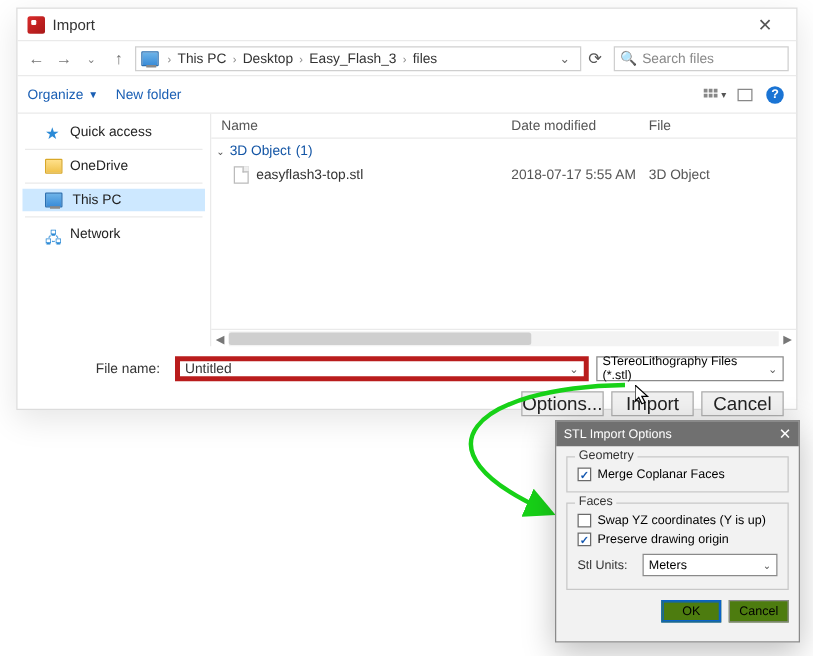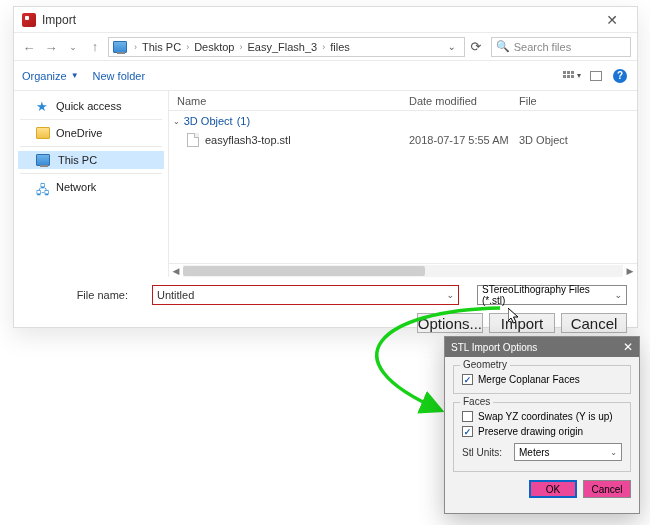--- a/index.html
+++ b/index.html
@@ -156,26 +156,26 @@
   .hscroll {
     position:absolute; left:0; right:0; bottom:0; height:14px;
     border-top:1px solid #eaeaea;
     display:flex; align-items:center;
   }
   .hscroll .arrow { width:14px; height:12px; display:flex; align-items:center; justify-content:center; color:#777; font-size:9px;}
   .hscroll .track { flex:1; height:12px; background:#f3f3f3; position:relative;}
   .hscroll .thumb { position:absolute; left:0; top:1px; width:55%; height:10px; background:#cfcfcf; border-radius:2px;}
 
   .fn-row {
-    display:flex; align-items:center; gap:18px;
+    display:flex; align-items:center; gap:6px;
     padding: 8px 10px 4px 10px;
   }
   .fn-row .lbl { width:110px; text-align:right; padding-right:6px; color:#333;}
   .fn-row .fn-select {
-    flex:1; height:20px; border:1px solid #b91c1c;
+    flex:1; height:20px; border:4px solid #b91c1c;
     display:flex; align-items:center; padding:0 4px; color:#333;
     background:#fff;
   }
   .fn-row .fn-select .dd { margin-left:auto; font-size:9px; color:#555;}
   .type-select{
     width:150px; height:20px; border:1px solid #8a8a8a;
     display:flex; align-items:center; padding:0 4px; font-size:10px; background:#fff;
   }
   .type-select .dd { margin-left:auto; font-size:9px; color:#555;}
 
@@ -247,21 +247,21 @@
     flex:1; height:18px; border:1px solid #8a8a8a; background:#fff;
     display:flex; align-items:center; padding:0 4px;
   }
   .fld-row .fsel .dd{ margin-left:auto; font-size:8px; color:#555;}
   .stl-btns{
     display:flex; justify-content:flex-end; gap:6px;
     padding:4px 8px 6px 8px;
   }
   .stl-btn{
     height:18px; min-width:48px;
-    background:#ec4899; border:1px solid #8a8a8a;
+    background:#4d7c0f; border:1px solid #8a8a8a;
     display:flex; align-items:center; justify-content:center;
     font-size:10px;
   }
   .stl-btn.primary{ border:1px solid #0a63c7; box-shadow: inset 0 0 0 1px #0a63c7;}
 </style>
 </head>
 <body>
 
 <div class="import-dlg">
 

